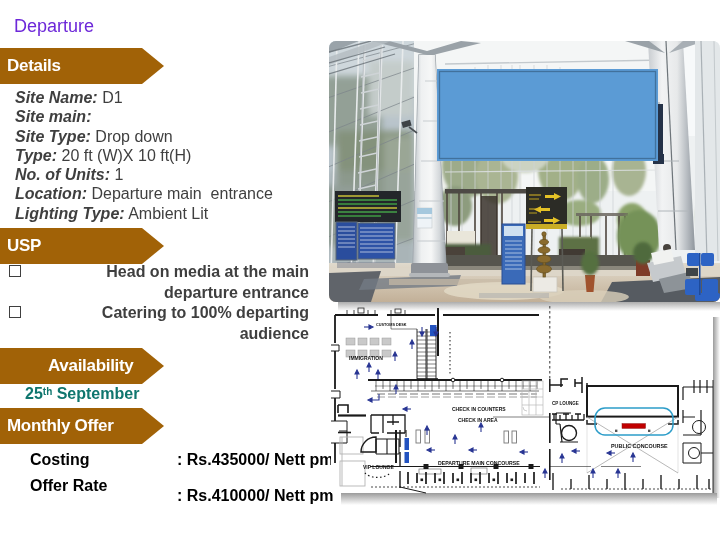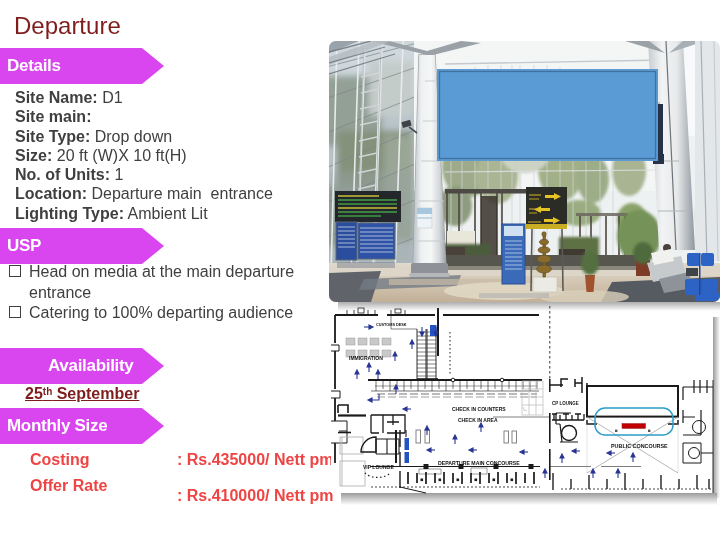--- a/index.html
+++ b/index.html
@@ -1,59 +1,59 @@
 <!DOCTYPE html>
 <html><head>
 <meta charset="utf-8">
 <style>
   html,body{margin:0;padding:0;}
   body{width:720px;height:540px;overflow:hidden;background:#fff;
        font-family:"Liberation Sans", sans-serif;}
   .abs{position:absolute;}
   #page{position:relative;width:720px;height:540px;background:#fff;}
-  .banner{position:absolute;left:0;width:164px;height:36px;background:#d946ef;
+  .banner{position:absolute;left:0;width:164px;height:36px;background:#a16207;
     clip-path:polygon(0 0,142px 0,164px 18px,142px 36px,0 36px);
     color:#fff;font-weight:bold;font-size:17px;letter-spacing:-0.3px;line-height:35px;padding-left:7px;
     box-sizing:border-box;}
   .dtx{color:#3F3F3F;font-size:16px;line-height:19.3px;}
-  .dtx b{color:#3F3F3F;}
-  #title{left:14px;top:14px;font-size:24px;line-height:24px;color:#7f1d1d;}
-  .navy{color:#ef4444;font-weight:bold;font-size:16px;}
+  .dtx b{color:#3F3F3F;font-style:italic;}
+  #title{left:14px;top:14px;font-size:18px;line-height:24px;color:#6d28d9;}
+  .navy{color:#000000;font-weight:bold;font-size:16px;}
 </style>
 </head>
 <body>
 <div id="page">
   <div class="abs" id="title">Departure</div>
 
   <div class="banner" style="top:48px;">Details</div>
   <div class="abs dtx" style="left:15px;top:88px;">
     <b>Site Name:</b> D1<br>
     <b>Site main:</b><br>
     <b>Site Type:</b> Drop down<br>
-    <b>Size:</b> 20 ft (W)X 10 ft(H)<br>
+    <b>Type:</b> 20 ft (W)X 10 ft(H)<br>
     <b>No. of Units:</b> 1<br>
     <b>Location:</b> Departure main&nbsp; entrance<br>
     <b>Lighting Type:</b> Ambient Lit
   </div>
 
   <div class="banner" style="top:228px;">USP</div>
-  <div class="abs" style="left:9px;top:262px;width:300px;color:#3F3F3F;font-size:16px;font-weight:normal;line-height:20.6px;">
+  <div class="abs" style="left:9px;top:262px;width:300px;color:#3F3F3F;font-size:16px;font-weight:bold;line-height:20.6px;text-align:right;">
     <div style="position:relative;padding-left:20px;">
       <span style="position:absolute;left:0;top:3px;width:10px;height:10px;border:1.3px solid #3F3F3F;"></span>
       Head on media at the main departure entrance</div>
     <div style="position:relative;padding-left:20px;">
       <span style="position:absolute;left:0;top:3px;width:10px;height:10px;border:1.3px solid #3F3F3F;"></span>
       Catering to 100% departing audience</div>
   </div>
 
   <div class="banner" style="top:348px;padding-left:48px;">Availability</div>
-  <div class="abs" style="left:25px;top:385px;font-size:16px;font-weight:bold;color:#7f1d1d;text-decoration:underline;">
+  <div class="abs" style="left:25px;top:385px;font-size:16px;font-weight:bold;color:#0f766e;">
     25<span style="font-size:10px;vertical-align:4px;">th</span> September</div>
 
-  <div class="banner" style="top:408px;">Monthly Size</div>
+  <div class="banner" style="top:408px;">Monthly Offer</div>
   <div class="abs navy" style="left:30px;top:451px;">Costing</div>
   <div class="abs navy" style="left:177px;top:451px;">: Rs.435000/ Nett pm</div>
   <div class="abs navy" style="left:30px;top:477px;">Offer Rate</div>
   <div class="abs navy" style="left:177px;top:479px;margin-top:8px;">: Rs.410000/ Nett pm</div>
 
   <div class="abs" id="photo" style="left:329px;top:41px;width:391px;height:261px;">
   <svg width="391" height="261" viewBox="0 0 391 261" xmlns="http://www.w3.org/2000/svg">
     <defs>
       <clipPath id="pc">
             <rect x="0" y="0" width="391" height="261" rx="7"></rect>

